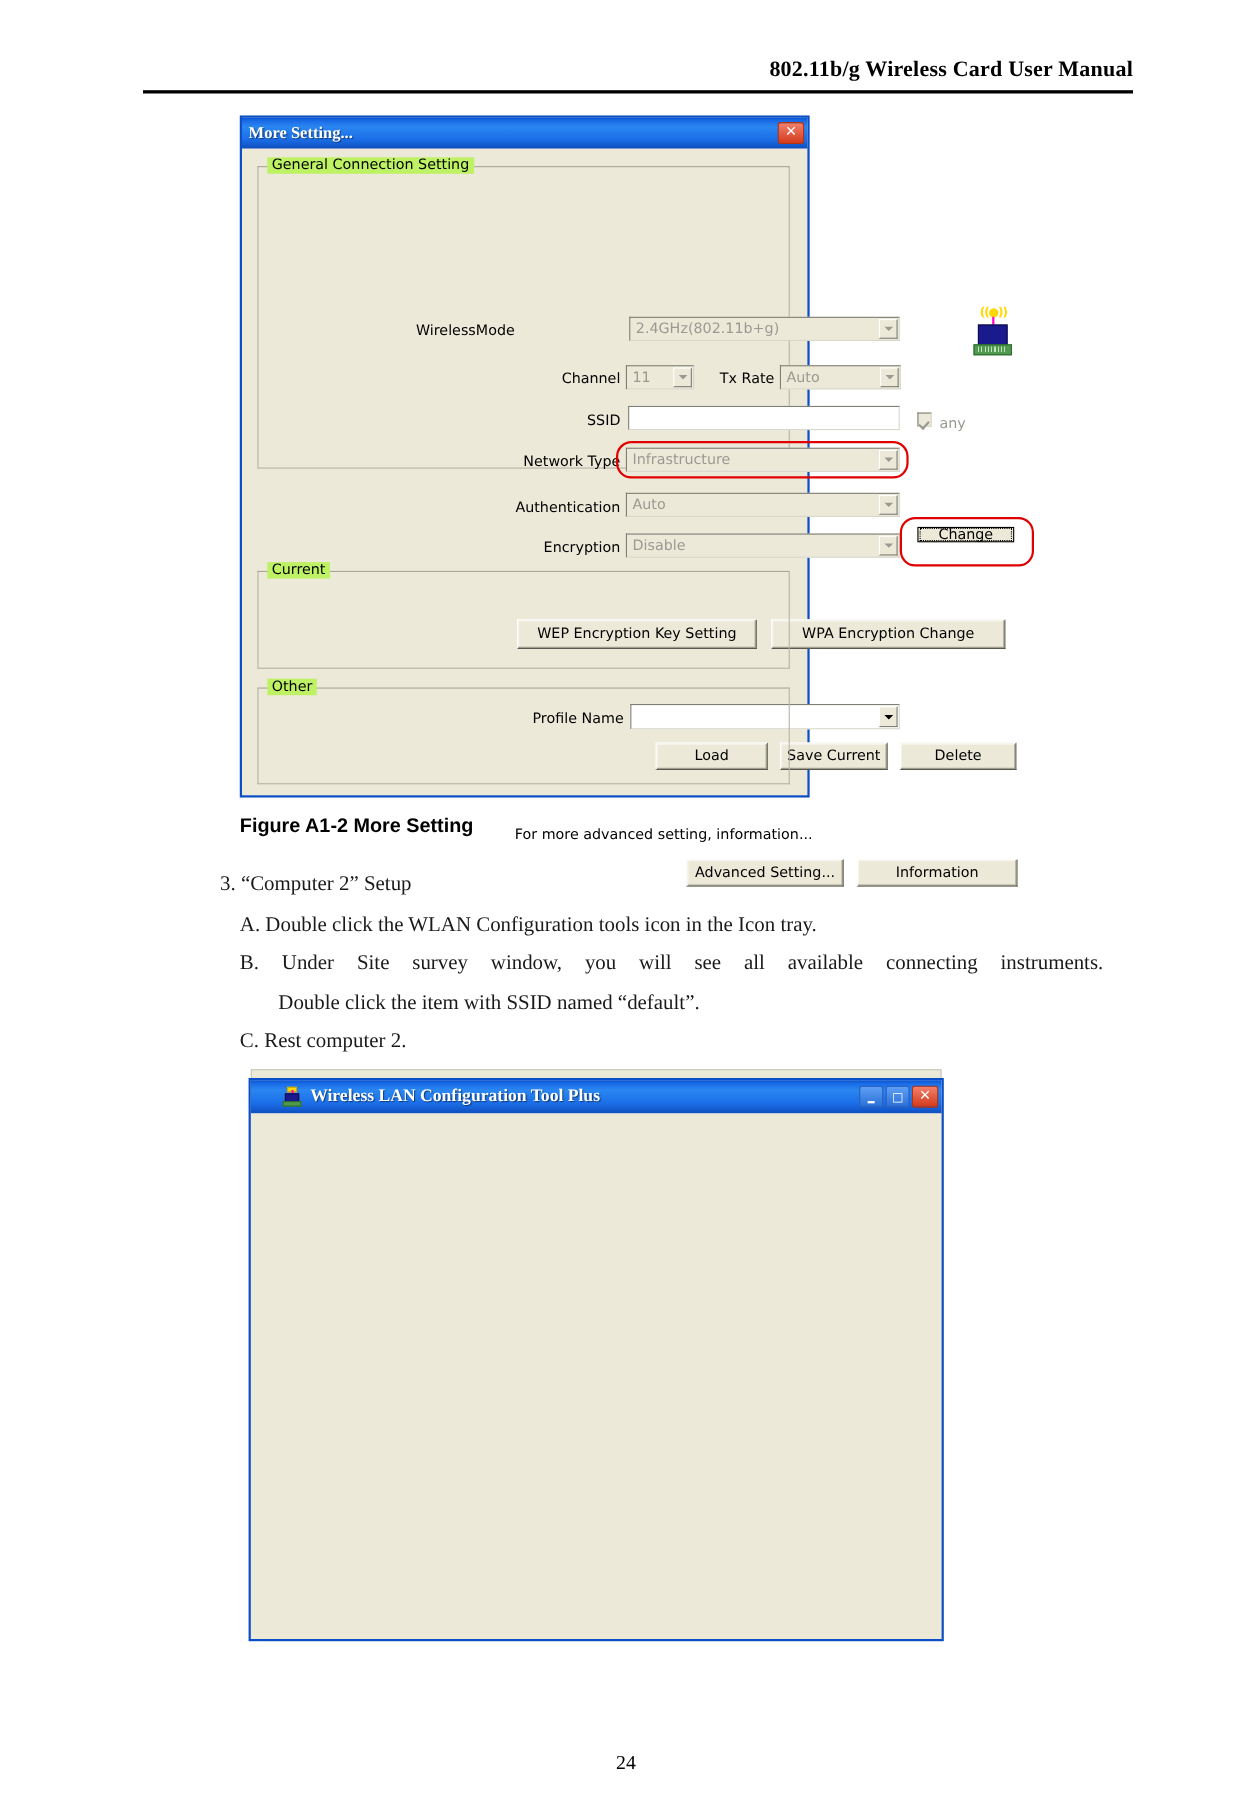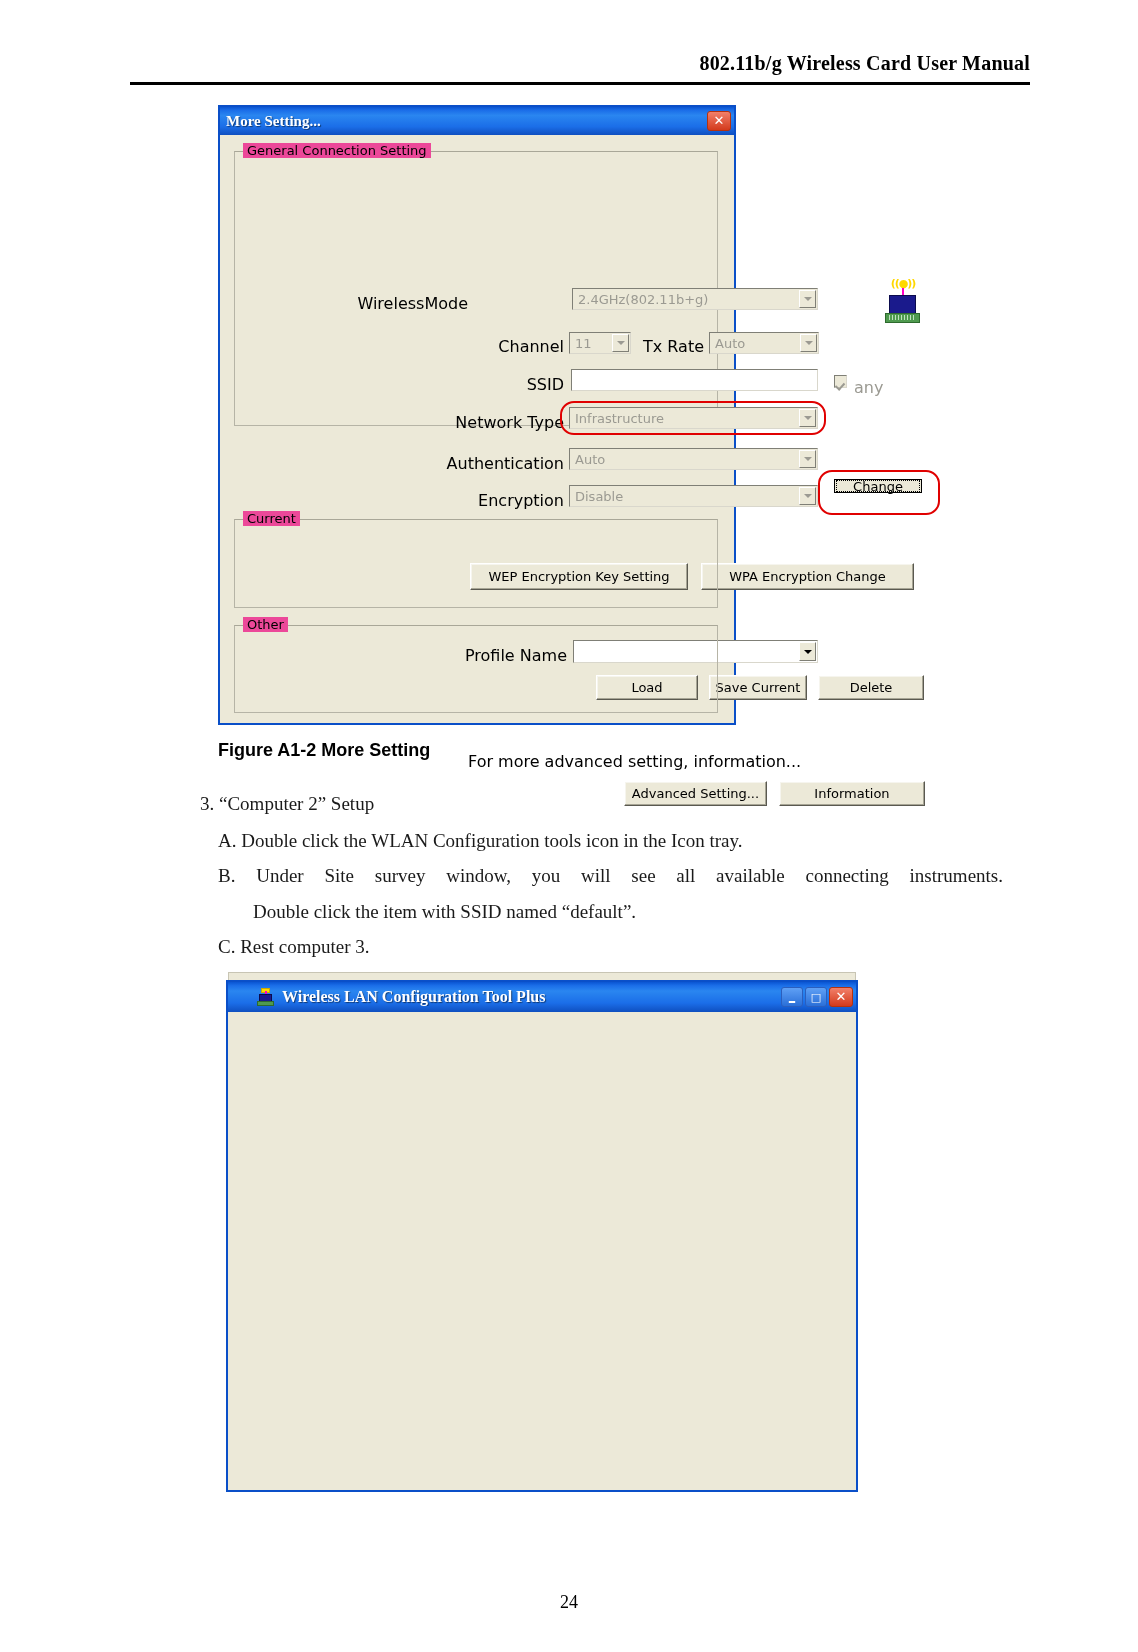--- a/index.html
+++ b/index.html
@@ -91,32 +91,32 @@
   .group {
     position: absolute;
     border: 1px solid #b6b4a6;
     border-top-color: #a9a798;
     box-sizing: border-box;
   }
   .group > .legend {
     position: absolute;
     top: -9px;
     left: 8px;
-    background: #ec4899;
+    background: #bef264;
     padding: 0 4px;
     font-size: 13px;
     color: #000;
     font-family: "DejaVu Sans", sans-serif;
     white-space: nowrap;
   }
 
   .lbl {
     position: absolute;
     font-family: "DejaVu Sans", sans-serif;
-    font-size: 16px;
+    font-size: 13px;
     color: #000;
     white-space: nowrap;
   }
   .lbl.dim { color: #9b9a92; }
 
   .field {
     position: absolute;
     box-sizing: border-box;
     background: #fff;
     border: 1px solid #7f7f76;
@@ -391,21 +391,21 @@
   <div class="btn" style="left:404px; top:674px; width:143px; height:25px;">Advanced Setting...</div>
   <div class="btn" style="left:559px; top:674px; width:146px; height:25px;">Information</div>
 </div>
 
 <div class="caption" style="left:218px; top:740px;">Figure A1-2 More Setting</div>
 
 <div class="body-line" style="left:200px; top:793px;">3. “Computer 2” Setup</div>
 <div class="body-line" style="left:218px; top:830px;">A.  Double click the WLAN Configuration tools icon in the Icon tray.</div>
 <div class="body-just" style="left:218px; top:865px; width:785px;">B.  Under Site survey window, you will see all available connecting instruments.</div>
 <div class="body-line" style="left:253px; top:901px;">Double click the item   with SSID named “default”.</div>
-<div class="body-line" style="left:218px; top:936px;">C.  Rest computer 3.</div>
+<div class="body-line" style="left:218px; top:936px;">C.  Rest computer 2.</div>
 
 <div style="position:absolute; left:228px; top:972px; width:628px; height:14px; background:#ece9d8; border:1px solid #c8c5b4; box-sizing:border-box;"></div>
 
 <div class="win" style="left:226px; top:980px; width:632px; height:512px; border:2px solid #0a4fc8;">
 
   <div class="titlebar" style="height:30px;padding-left:28px;">
     <div style="position:relative; width:19px; height:19px; margin-right:7px; flex:none;">
       <div style="position:absolute;left:5px;top:0;width:9px;height:5px;background:#ffd800;border:1px solid #caa800;box-sizing:border-box;"></div>
       <div style="position:absolute;left:9px;top:3px;width:2px;height:4px;background:#ff00c8;"></div>
       <div style="position:absolute;left:3px;top:6px;width:13px;height:8px;background:#1a1a8c;border:1px solid #0b0b4d;box-sizing:border-box;"></div>

